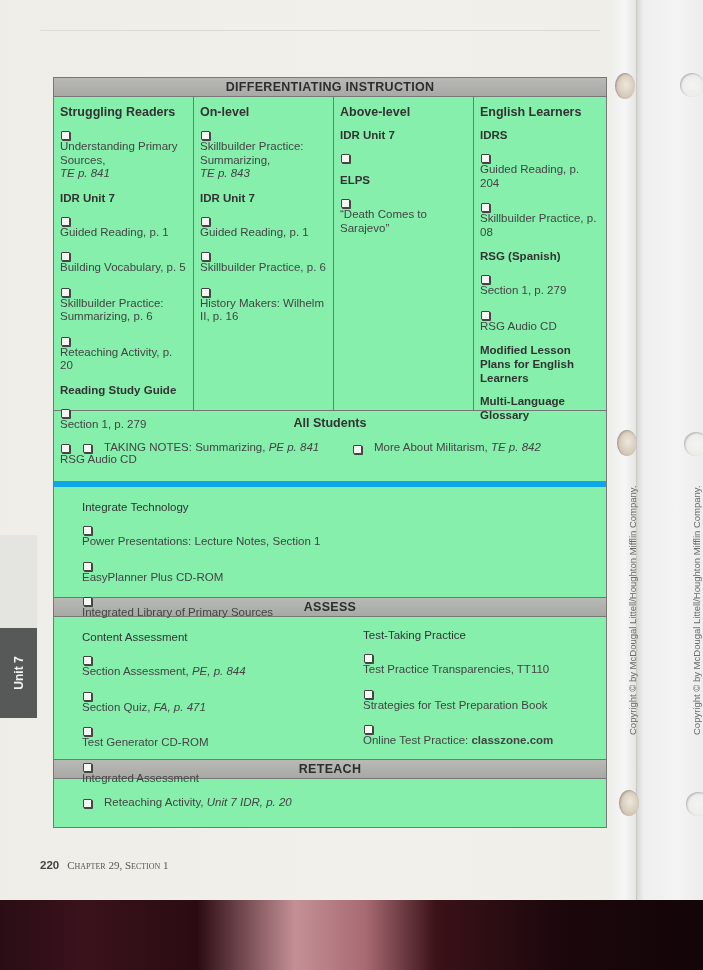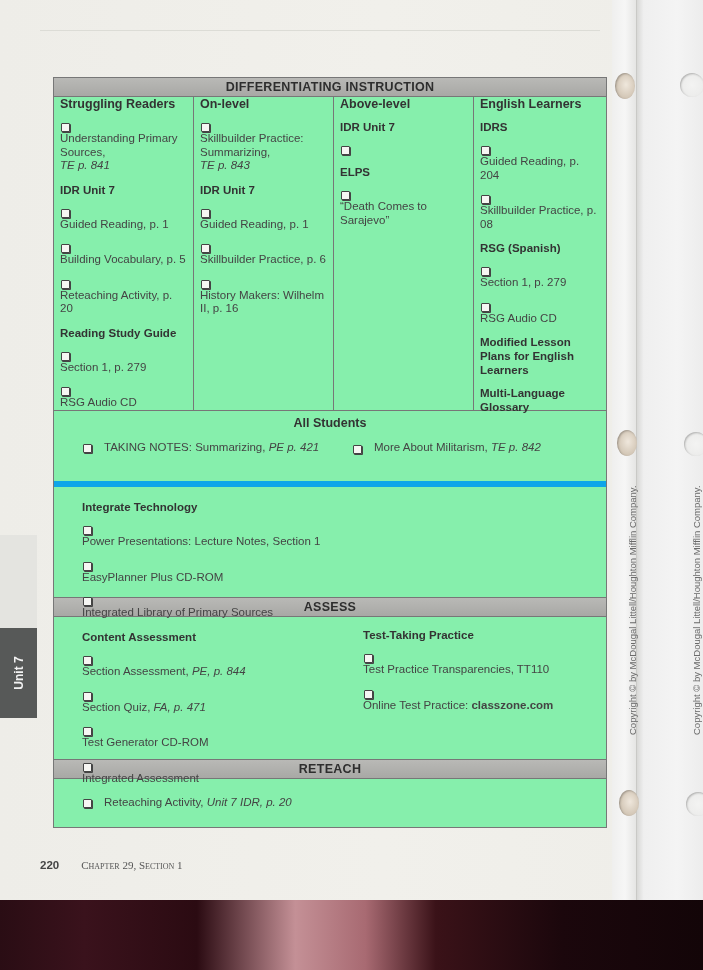--- a/index.html
+++ b/index.html
@@ -59,43 +59,43 @@
     margin-top: 25px;
   }
   .band {
     background: linear-gradient(180deg, #b9b9b6 0%, #a8a8a5 100%);
     text-align: center; font-weight: bold; font-size: 12.5px; color: #2e2e2e;
     height: 18px; line-height: 18px; letter-spacing: 0.3px;
     border-bottom: 1px solid #777; border-top: 1px solid #777;
   }
   .band.first { border-top: none; }
   .cols { display: flex; border-bottom: 1px solid #777; height: 313px; }
-  .col { padding: 0 6px 0 6px; box-sizing: border-box; border-right: 1px solid #777; }
+  .col { padding: 8px 6px 0 6px; box-sizing: border-box; border-right: 1px solid #777; }
   .col:last-child { border-right: none; }
   .col h3 { margin: 0 0 9px 0; font-size: 12.5px; color: #333; font-weight: bold; }
   .col h4 { margin: 9px 0 9px 0; font-size: 11.5px; color: #333; font-weight: bold; line-height: 14px; }
   .item { display: flex; font-size: 11.5px; line-height: 13.5px; margin-bottom: 10px; color: #444; flex-direction: column; }
   .cb {
     flex: 0 0 auto; width: 7px; height: 7px; border: 1.3px solid #444; border-radius: 1px;
     margin: 3px 12px 0 1px; box-shadow: 1px 1px 0 #444; background: #f6f6f3;
   }
   .item i { font-style: italic; }
   .all { height: 70px; border-bottom: 6px solid #0ea5e9; position: relative; }
   .all h5 { margin: 0; position: absolute; top: 5px; width: 100%; text-align: center; font-size: 12.5px; font-weight: bold; color: #333; }
   .row-abs { position: absolute; display: flex; font-size: 11.5px; line-height: 13.5px; color: #444; }
   .section { position: relative; border-bottom: 1px solid #777; }
   .sub { position: absolute; }
-  .sub h4 { margin: 0 0 10px 0; font-size: 11.5px; font-weight: bold; color: #333; }
+  .sub h4 { margin: 0 0 10px 0; font-size: 11.5px; font-weight: normal; color: #333; }
   .sub .item { margin-bottom: 10px; }
   .footer {
     position: absolute; left: 40px; top: 859px; font-size: 11px; color: #555;
     font-family: "Liberation Serif", serif;
   }
   .footer b { font-family: "Liberation Sans", sans-serif; font-size: 11.5px; color: #444; margin-right: 8px; }
-  .sc { font-variant: small-caps; margin-left: 14px; }
+  .sc { font-variant: small-caps; }
   .top-ghost { position: absolute; left: 40px; top: 30px; width: 560px; height: 1px; background: #dcdcd6; }
 </style>
 </head>
 <body>
 
 <div class="page"></div>
 <div class="top-ghost"></div>
 <div class="spine"></div>
 <div class="page-right"></div>
 
@@ -129,20 +129,24 @@
       <div class="item">
           <span class="cb"></span>
           <span>Guided Reading, p. 1</span>
         </div>
       <div class="item">
           <span class="cb"></span>
           <span>Building Vocabulary, p. 5</span>
         </div>
       <div class="item">
           <span class="cb"></span>
+          <span>Skillbuilder Practice: Summarizing, p. 6</span>
+        </div>
+      <div class="item">
+          <span class="cb"></span>
           <span>Reteaching Activity, p. 20</span>
         </div>
       <h4>Reading Study Guide</h4>
       <div class="item">
           <span class="cb"></span>
           <span>Section 1, p. 279</span>
         </div>
       <div class="item">
           <span class="cb"></span>
           <span>RSG Audio CD</span>
@@ -205,21 +209,21 @@
         </div>
       <h4>Modified Lesson Plans for English Learners</h4>
       <h4>Multi-Language Glossary</h4>
     </div>
   </div>
 
   <div class="all">
     <h5>All Students</h5>
     <div class="row-abs" style="left:28px; top:30px;">
         <span class="cb"></span>
-        <span><span>TAKING NOTES: Summarizing,</span> <i>PE p. 421</i></span>
+        <span><span>TAKING NOTES: Summarizing,</span> <i>PE p. 841</i></span>
       </div>
     <div class="row-abs" style="left:298px; top:30px;align-items:center;">
         <span class="cb"></span>
         <span><span>More About Militarism,</span> <i>TE p. 842</i></span>
       </div>
   </div>
 
   <div class="section" style="height:110px;">
     <div class="sub" style="left:28px; top:14px;">
       <h4>Integrate Technology</h4>
@@ -257,20 +261,24 @@
       <div class="item">
           <span class="cb"></span>
           <span>Integrated Assessment</span>
         </div>
     </div>
     <div class="sub" style="left:309px; top:12px;">
       <h4>Test-Taking Practice</h4>
       <div class="item">
           <span class="cb"></span>
           <span>Test Practice Transparencies, TT110</span>
+        </div>
+      <div class="item">
+          <span class="cb"></span>
+          <span>Strategies for Test Preparation Book</span>
         </div>
       <div class="item">
           <span class="cb"></span>
           <span><span>Online Test Practice:</span> <b>classzone.com</b></span>
         </div>
     </div>
   </div>
 
   <div class="band" style="border-top:none;">RETEACH</div>
   <div class="section" style="height:48px; border-bottom:none;">

